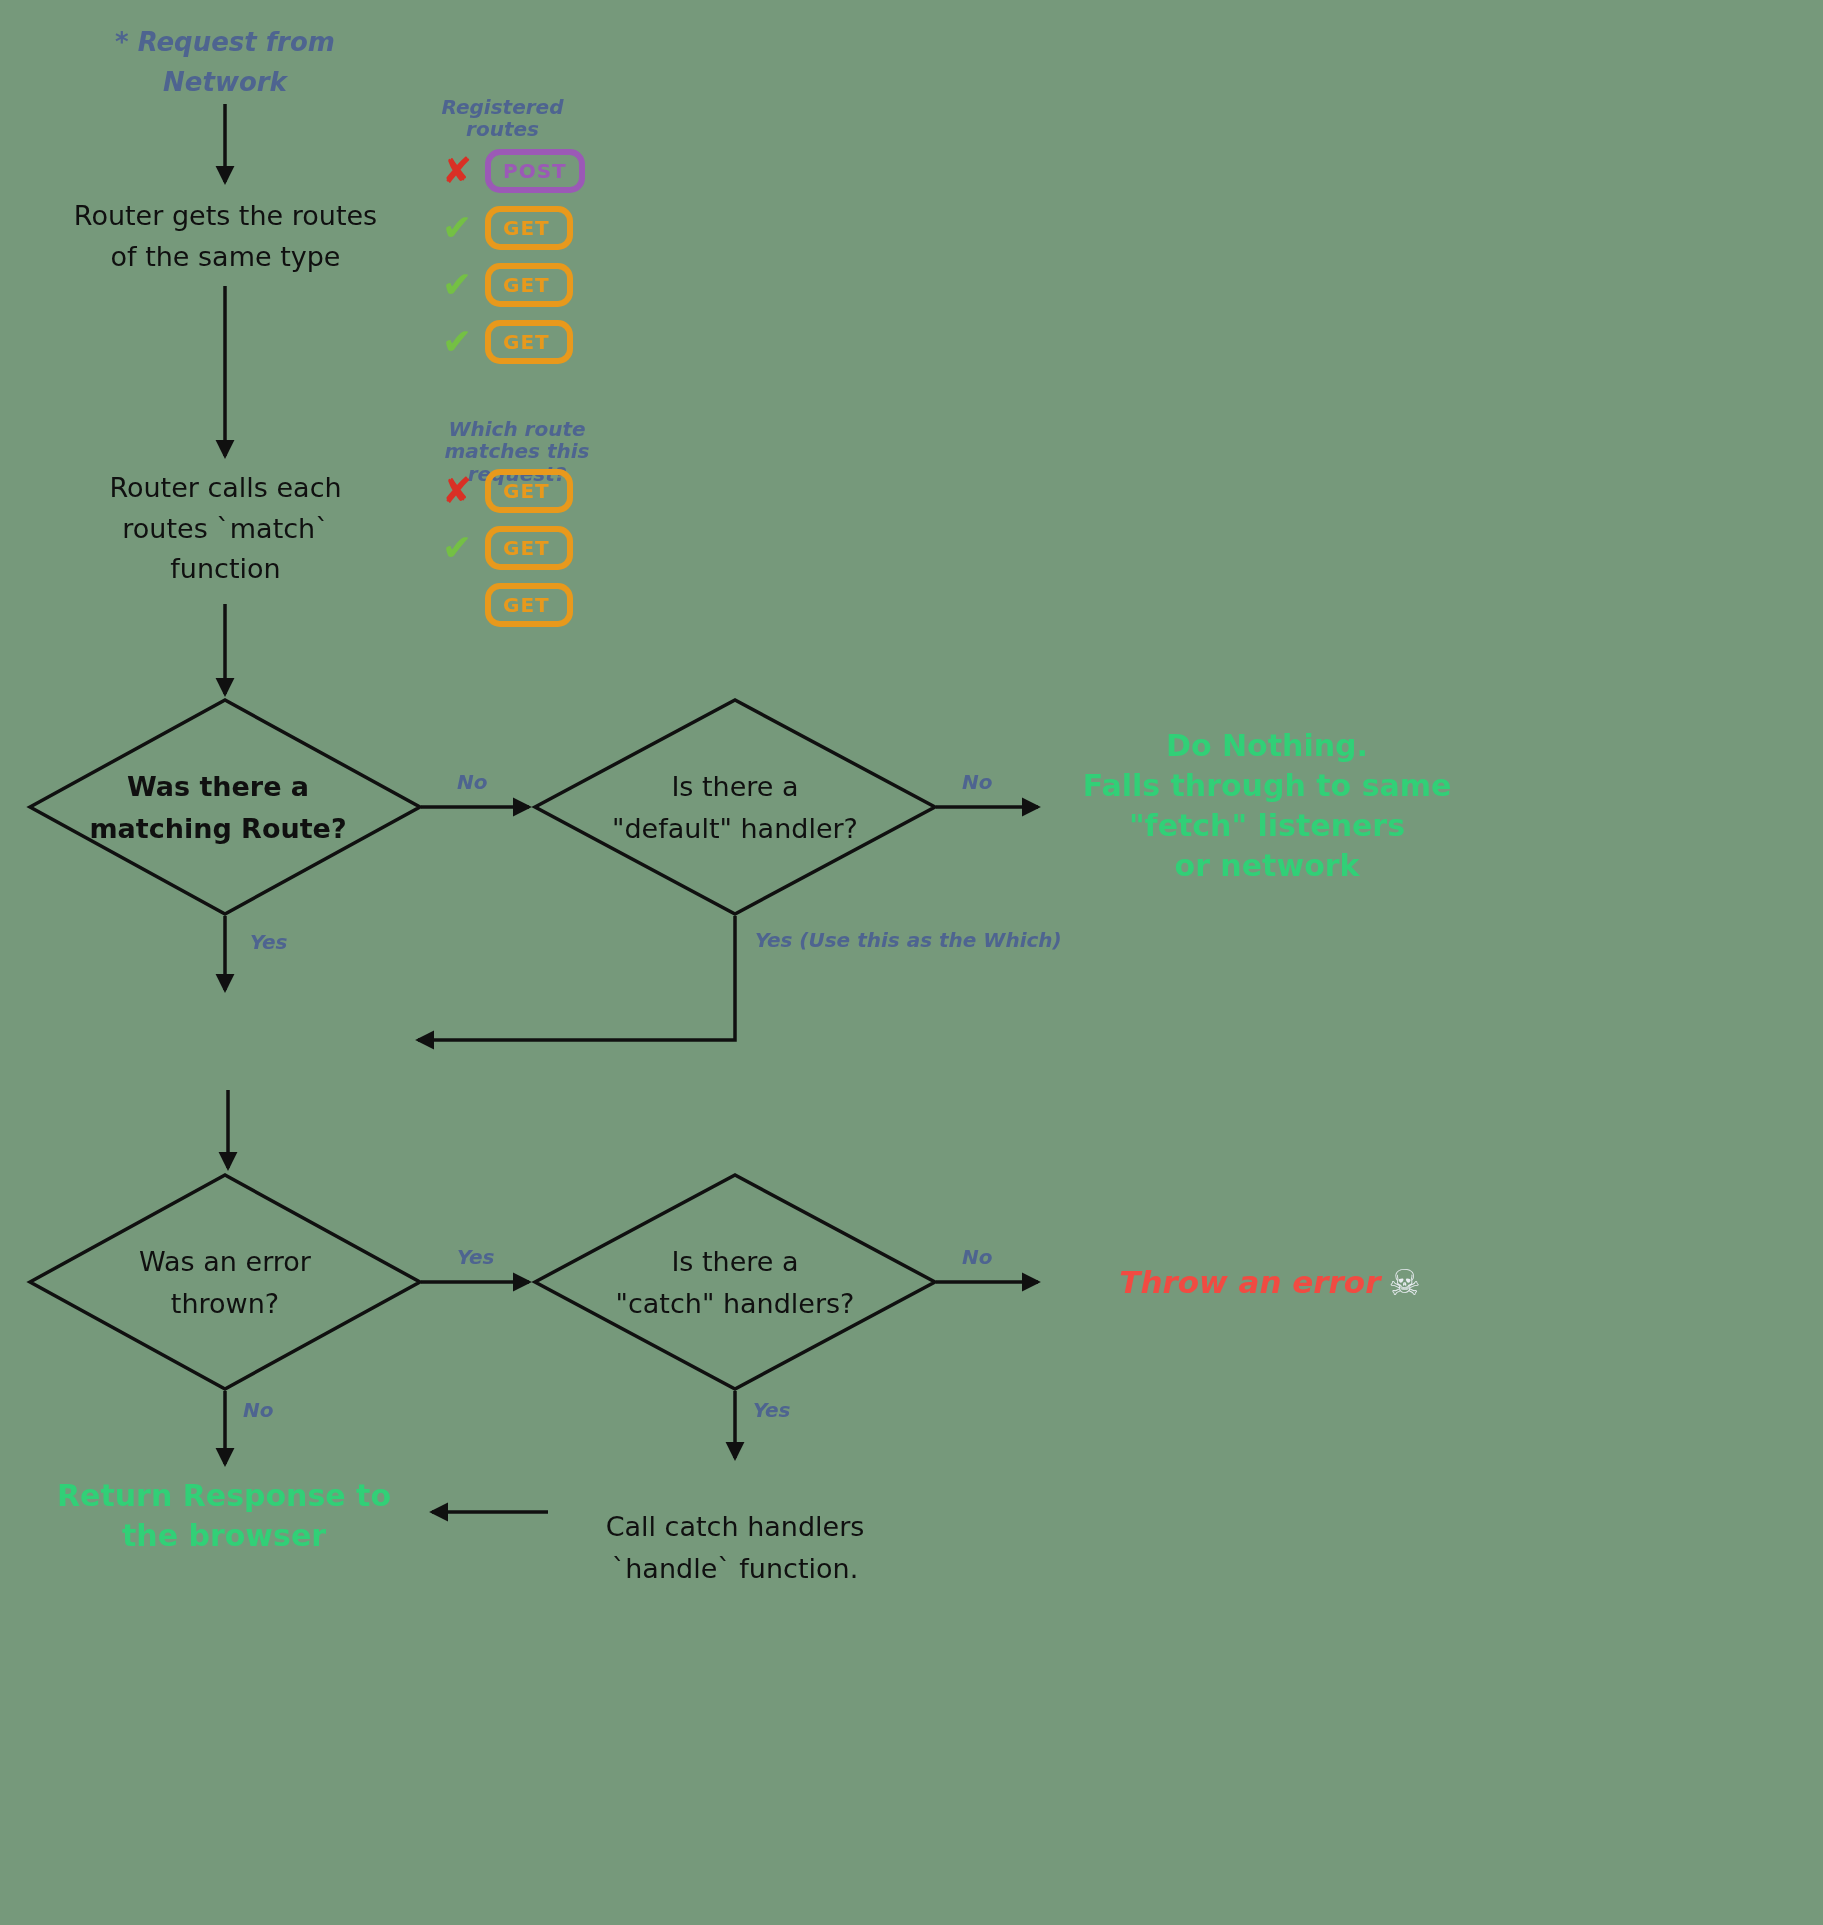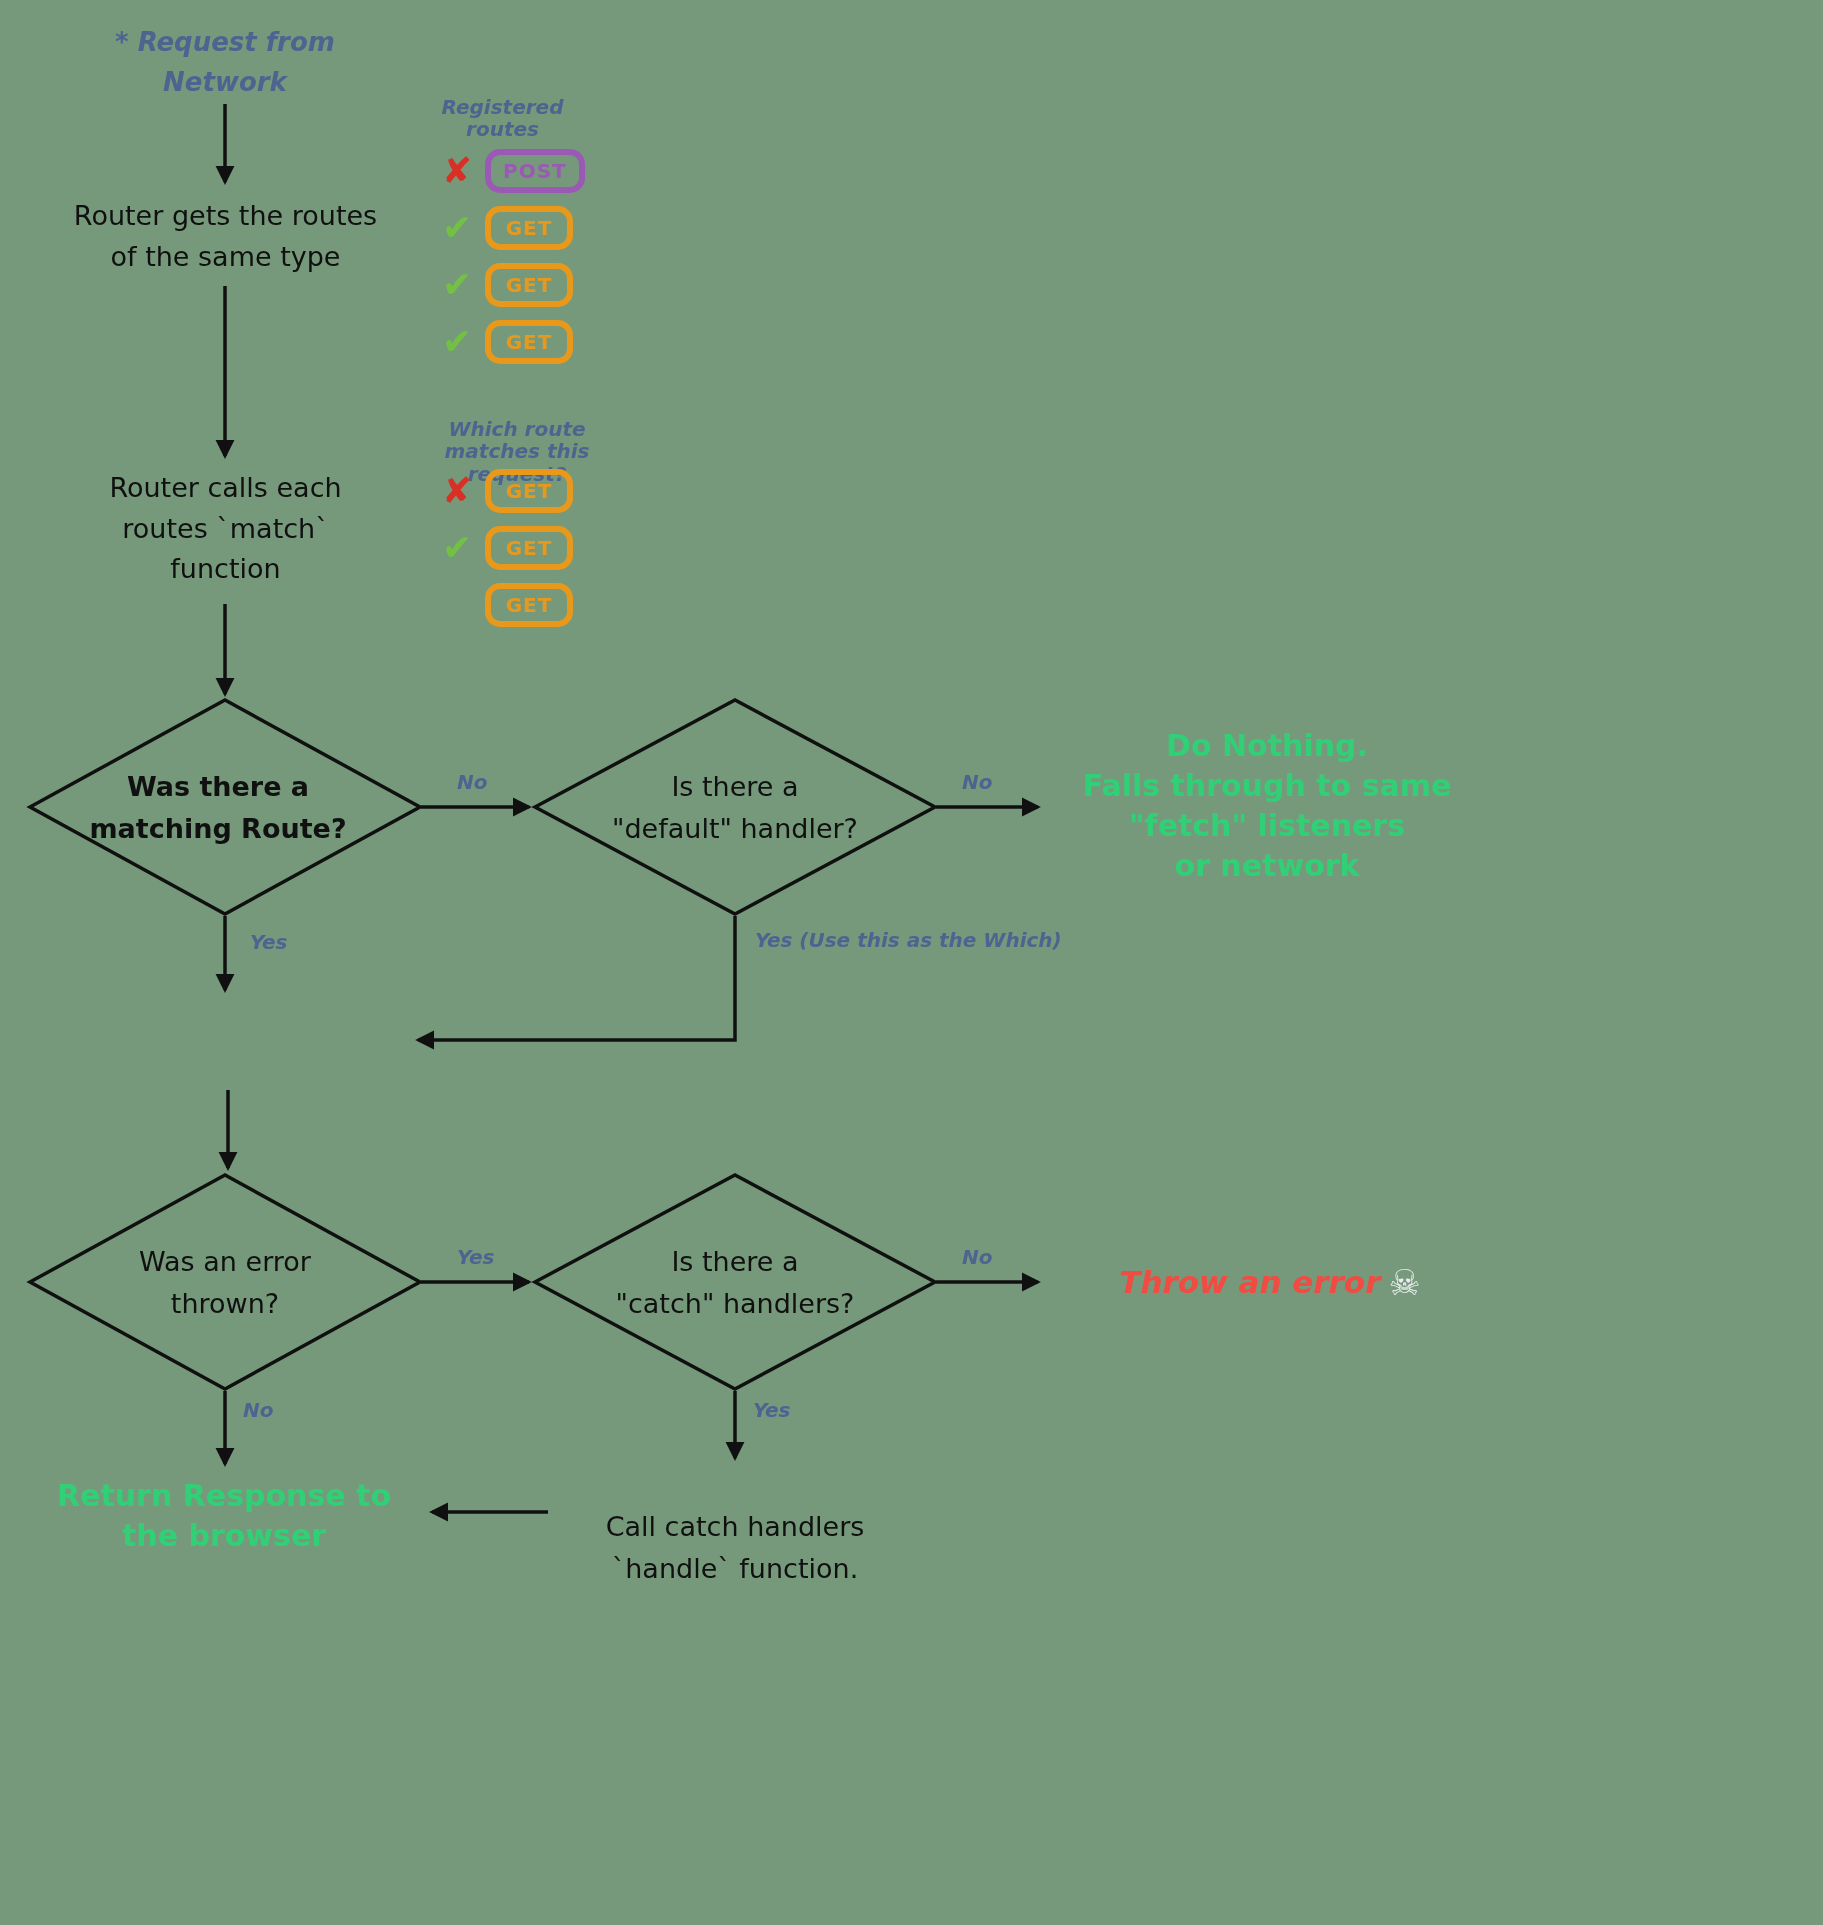--- a/index.html
+++ b/index.html
@@ -97,21 +97,21 @@
   .mark.check { color: var(--check-green, #74c044); }
   .mark.x { color: var(--x-red, #d93025); }
   .badge {
     min-width: 88px;
     padding: 4px 12px;
     border: 6px solid;
     border-radius: 15px;
     font-weight: bold;
     font-size: 20px;
     letter-spacing: 1px;
-    text-align: center;
+    text-align: left;
     line-height: 24px;
   }
   .badge.orange { border-color: var(--orange, #e8991c); color: var(--orange, #e8991c); }
   .badge.purple { border-color: var(--purple, #9b59b6); color: var(--purple, #9b59b6); }
 
   
   .pos-request          { left: 75px;   top: 22px;   width: 300px; line-height: 40px; font-size: 26px; }
   .pos-router-gets      { left: 28px;   top: 196px;  width: 395px; }
   .pos-note-registered  { left: 420px;  top: 96px;   width: 165px; }
   .pos-badges-registered{ left: 437px;  top: 149px; }

